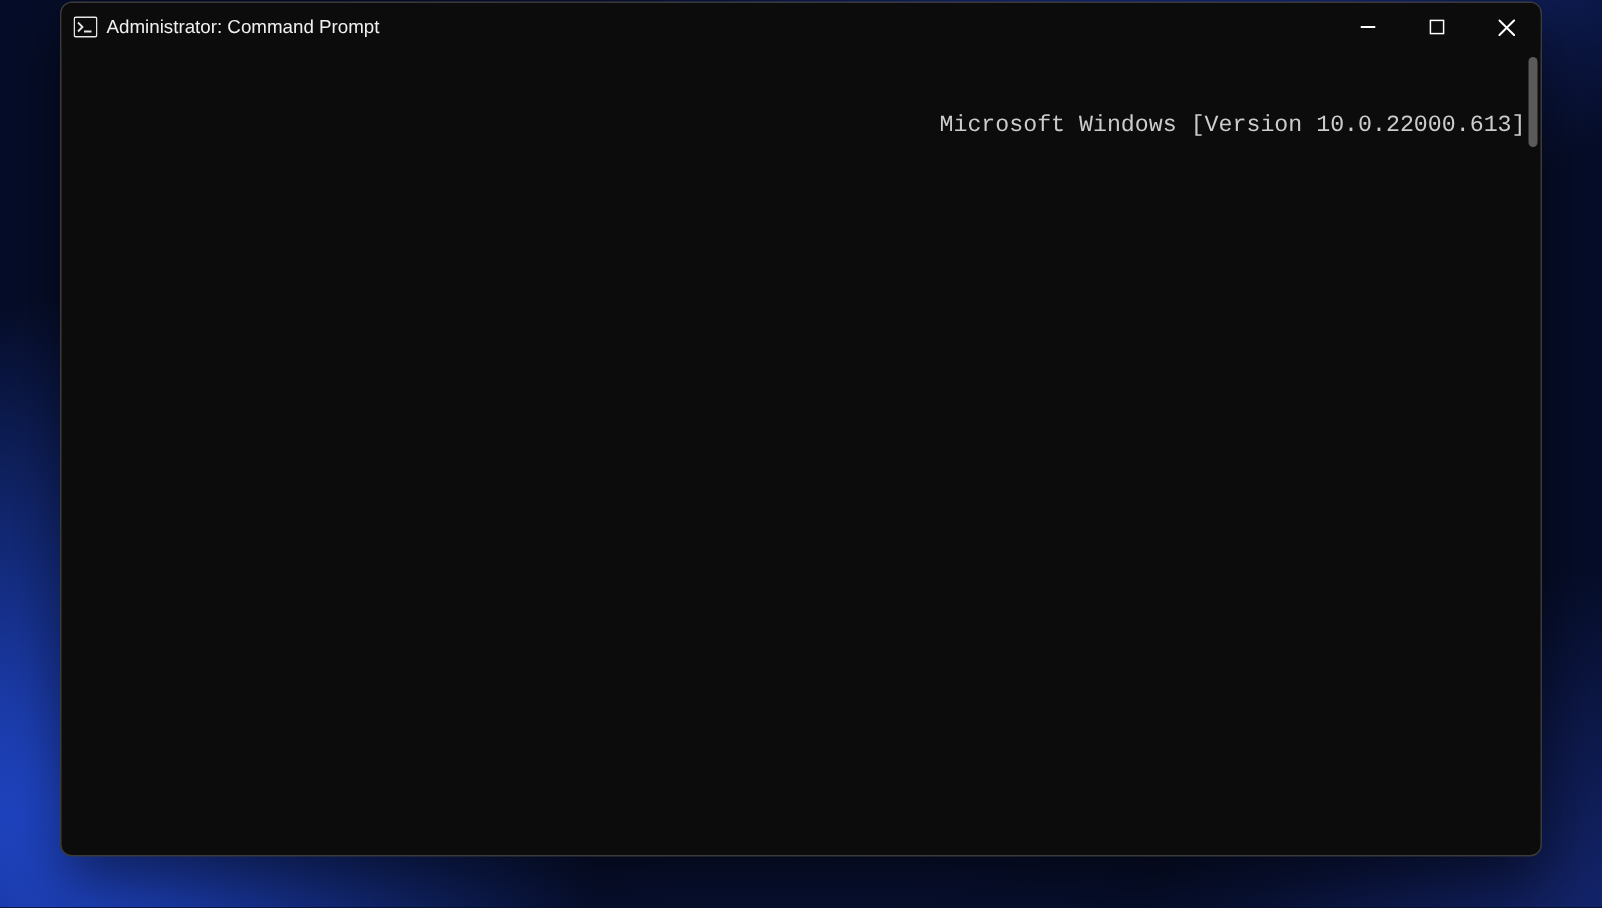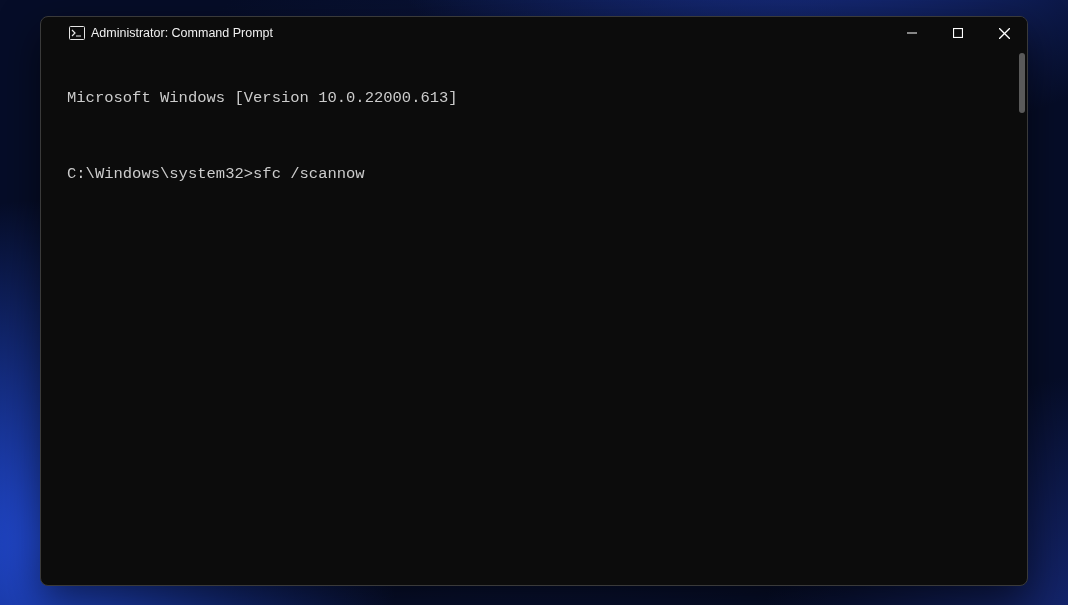--- a/index.html
+++ b/index.html
@@ -16,31 +16,30 @@
     height: 605px;
     background:
       radial-gradient(circle at 5% 90%, #224bd6 0%, rgba(34,75,214,0) 30%),
       radial-gradient(800px 500px at 75% -20%, #1e3aa6 0%, rgba(30,58,166,0.0) 55%),
       radial-gradient(700px 500px at 110% 110%, #1a2f8a 0%, rgba(26,47,138,0.0) 60%),
       radial-gradient(circle at 50% 50%, #0d1a4a 0%, #060d28 70%);
   }
   .window {
     position: absolute;
     left: 40px;
-    top: 16px;
+    top: 1px;
     width: 988px;
     height: 570px;
     background: #0c0c0c;
     border: 1px solid #3a3a3a;
     border-radius: 8px;
     box-shadow: 0 16px 40px rgba(0,0,0,0.55);
     overflow: hidden;
     display: flex;
     flex-direction: column;
-    padding-left: 20px;
   }
   .titlebar {
     height: 32px;
     display: flex;
     align-items: center;
     background: #0c0c0c;
     color: #e6e6e6;
     font-size: 12.5px;
     user-select: none;
   }
@@ -64,21 +63,21 @@
     position: relative;
     flex: 1 1 auto;
     padding: 2px 10px 6px 6px;
     font-family: Consolas, "Courier New", monospace;
     font-size: 15.5px;
     line-height: 19px;
     color: #cccccc;
     white-space: pre;
     overflow: hidden;
   }
-  .client .line { color: #cccccc; }
+  .client .line { color: #cccccc; text-align: right; }
   .client .prompt-line { margin-top: 19px; }
   .scroll-thumb {
     position: absolute;
     right: 2px; top: 4px;
     width: 6px; height: 60px;
     background: #5a5a5a;
     border-radius: 3px;
   }
 </style>
 </head>
@@ -112,18 +111,17 @@
           <svg viewBox="0 0 10 10">
               <line x1="0" y1="0" x2="10" y2="10"></line>
               <line x1="10" y1="0" x2="0" y2="10"></line>
             </svg>
         </div>
       </div>
     </div>
 
     <div class="client">
       <div class="line">Microsoft Windows [Version 10.0.22000.613]</div>
-      <div class="line prompt-line"><span>C:\Windows\system32&gt;</span><span>sfc /scannow</span></div>
       <div class="scroll-thumb"></div>
     </div>
 
   </div>
 </div>
 
 </body></html>

